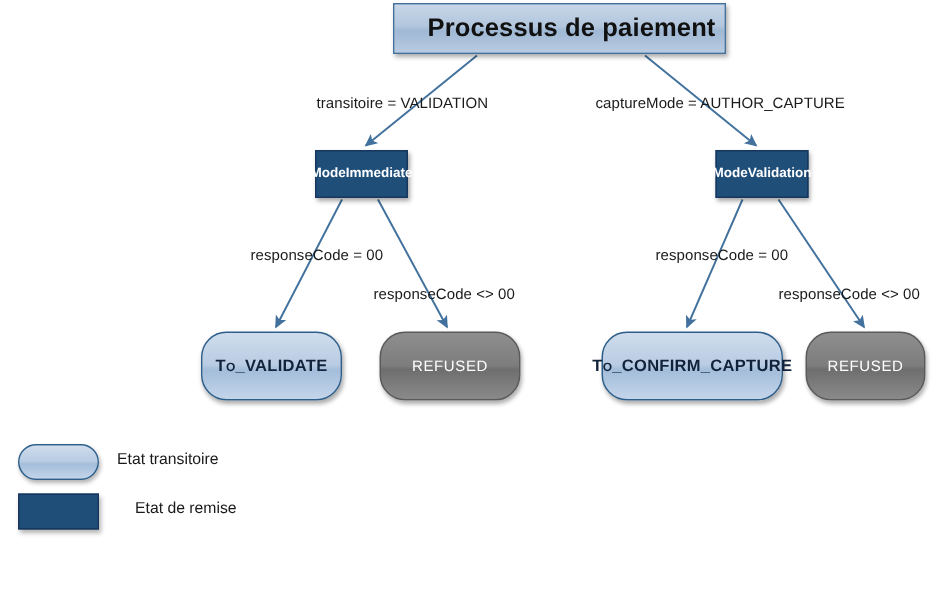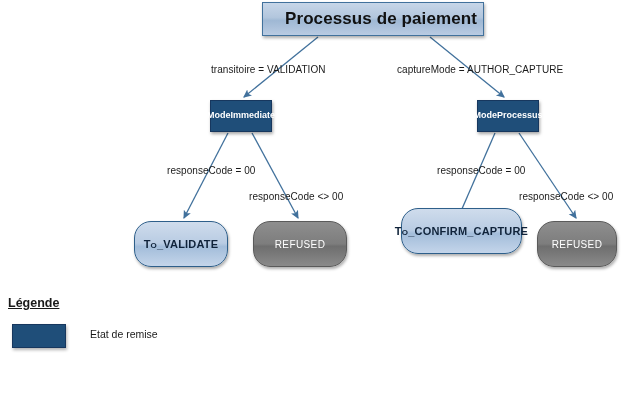--- a/index.html
+++ b/index.html
@@ -110,21 +110,21 @@
   .pill-final .label {
     color: #ffffff;
     font-size: 10px;
     font-variant: normal;
     font-weight: normal;
     letter-spacing: 0.4px;
   }
 
   #state-to-validate        { left: 134px; top: 221px; width: 94px; }
   #state-refused-left       { left: 253px; top: 221px; width: 94px; }
-  #state-to-confirm-capture { left: 401px; top: 208px; width: 121px; }
+  #state-to-confirm-capture { left: 401px; top: 221px; width: 121px; }
   #state-refused-right      { left: 537px; top: 221px; width: 80px; }
 
   
   .edge-label {
     position: absolute;
     font-size: 10px;
     color: #1a1a1a;
     white-space: nowrap;
     letter-spacing: 0.05px;
   }
@@ -224,42 +224,45 @@
   <div class="edge-label" id="edge-label-resp-ok-right">responseCode = 00</div>
   <div class="edge-label" id="edge-label-resp-ko-right">responseCode &lt;&gt; 00</div>
 
   <div class="mode-box" id="mode-validation">
     <span class="label">Mode</span>
     <span class="label">Immediate</span>
   </div>
 
   <div class="mode-box" id="mode-immediate">
     <span class="label">Mode</span>
-    <span class="label">Processus</span>
+    <span class="label">Validation</span>
   </div>
 
   <div class="pill pill-transient" id="state-to-validate">
     <span class="label">To_VALIDATE</span>
   </div>
 
   <div class="pill pill-final" id="state-refused-left">
     <span class="label">REFUSED</span>
   </div>
 
   <div class="pill pill-transient" id="state-to-confirm-capture">
     <span class="label">To_CONFIRM_CAPTURE</span>
   </div>
 
   <div class="pill pill-final" id="state-refused-right">
     <span class="label">REFUSED</span>
   </div>
 
   <div id="legend">
-    <div id="legend-title">Légende</div>
-
+
+    <div class="legend-row">
+      <div class="legend-swatch sw-transient"></div>
+      <div class="legend-text">Etat transitoire</div>
+    </div>
 
 
     <div class="legend-row indent">
       <div class="legend-swatch sw-mode"></div>
       <div class="legend-text">Etat de remise</div>
     </div>
   </div>
 
 </div>
 

